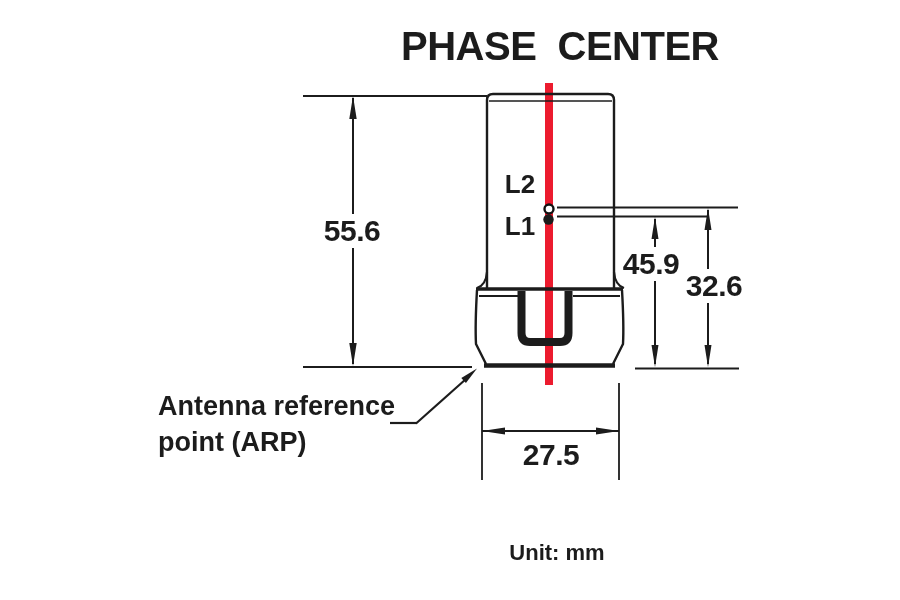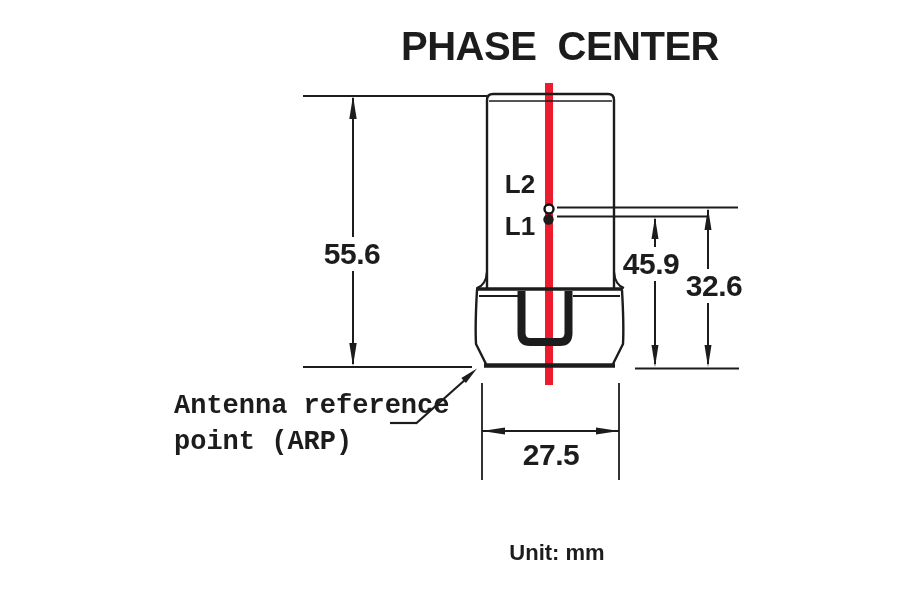--- a/index.html
+++ b/index.html
@@ -90,31 +90,31 @@
       <line class="ink" stroke-width="2.2" x1="416" y1="423.5" x2="466" y2="379"></line>
       <polygon class="ink-fill" points="477,368.5 465.9,383.1 461.3,377.9"></polygon>
     </g>
 
     <circle cx="549" cy="209" r="4.5" fill="#ffffff" stroke="#111111" stroke-width="2.4"></circle>
     <circle class="ink-fill" cx="548.5" cy="219.5" r="5.2"></circle>
   </svg>
 
   <div class="lbl title ctr" style="left:560px; top:46px;">PHASE  CENTER</div>
 
-  <div class="lbl dim-num ctr" style="left:352px; top:231px;margin-top:23px;">55.6</div>
+  <div class="lbl dim-num ctr" style="left:352px; top:231px;">55.6</div>
 
   <div class="lbl dim-num ctr" style="left:651px; top:264px;">45.9</div>
 
   <div class="lbl dim-num ctr" style="left:714px; top:286px;">32.6</div>
 
   <div class="lbl dim-num ctr" style="left:551px; top:455px;">27.5</div>
 
   <div class="lbl pt-lbl ctr" style="left:520px; top:184px;">L2</div>
 
   <div class="lbl pt-lbl ctr" style="left:520px; top:226px;">L1</div>
 
-  <div class="lbl arp" style="left:174px; top:388px;font-family:Liberation Mono, monospace;">
+  <div class="lbl arp" style="left:158px; top:388px;">
     <div>Antenna reference</div>
     <div>point (ARP)</div>
   </div>
 
   <div class="lbl unit ctr" style="left:557px; top:553px;">Unit: mm</div>
 </div>
 
 </body></html>

